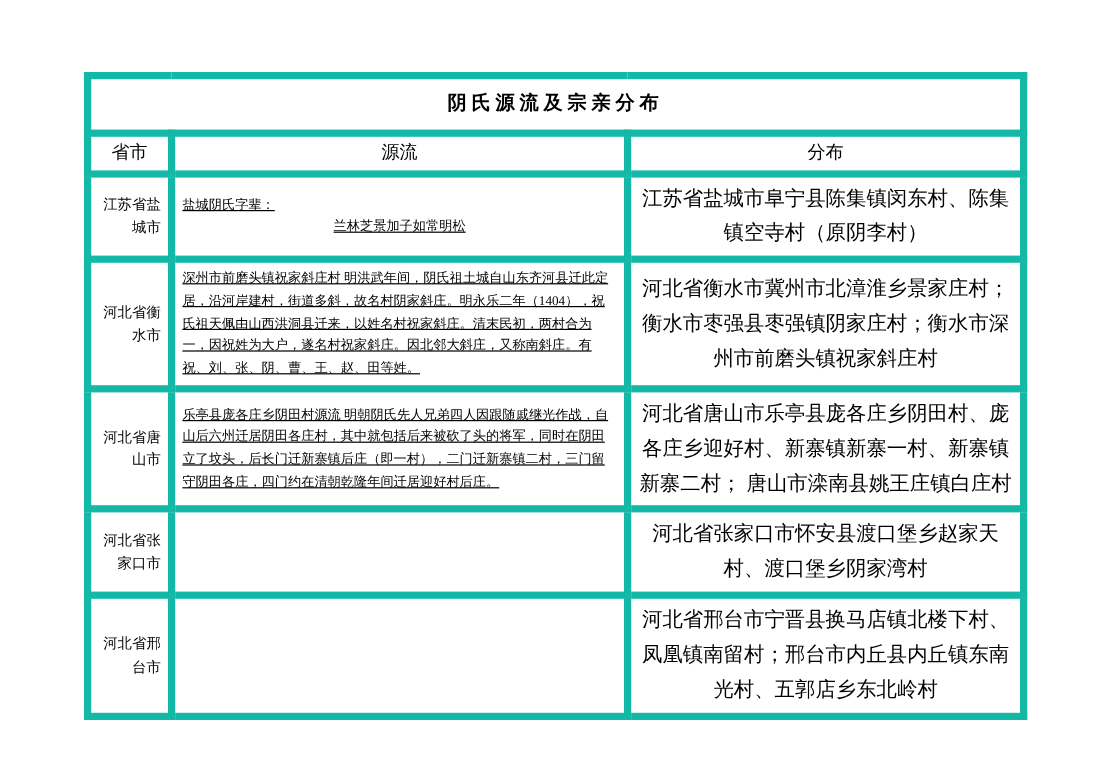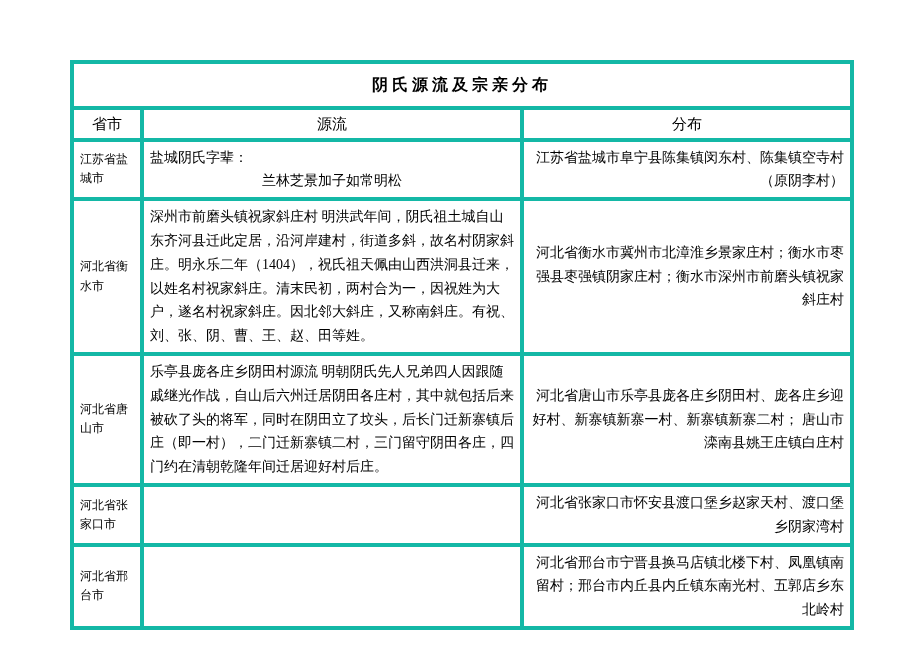--- a/index.html
+++ b/index.html
@@ -12,62 +12,63 @@
       font-family: "SimSun", "宋体", serif;
       padding: 60px 70px;
       width: 920px;
     }
     table {
       border-collapse: collapse;
       width: 100%;
       table-layout: fixed;
     }
     td, th {
-      border: 4px solid #14b8a6;
+      border: 6px solid #14b8a6;
       padding: 4px 6px;
       vertical-align: middle;
       font-size: 12px;
       line-height: 1.6;
     }
     .title-row td {
       text-align: center;
       font-size: 16px;
       font-weight: bold;
       padding: 8px;
       letter-spacing: 4px;
     }
     .header-row td {
       text-align: center;
       font-size: 15px;
       font-weight: normal;
       padding: 2px;
     }
     .col-province {
       width: 70px;
-      text-align: left;
+      text-align: right;
       font-size: 12px;
     }
     .col-source {
       width: 380px;
     }
     .col-dist {
       width: 330px;
     }
     .source-text {
       text-align: left;
-      font-size: 14px;
+      font-size: 11px;
       line-height: 1.7;
+      text-decoration: underline;
     }
     .center-line {
       display: block;
       text-align: center;
     }
     .dist-text {
-      text-align: right;
-      font-size: 14px;
+      text-align: center;
+      font-size: 17px;
       line-height: 1.7;
     }
   </style>
 </head>
 <body>
 
 <table>
   <colgroup>
     <col class="col-province">
     <col class="col-source">

